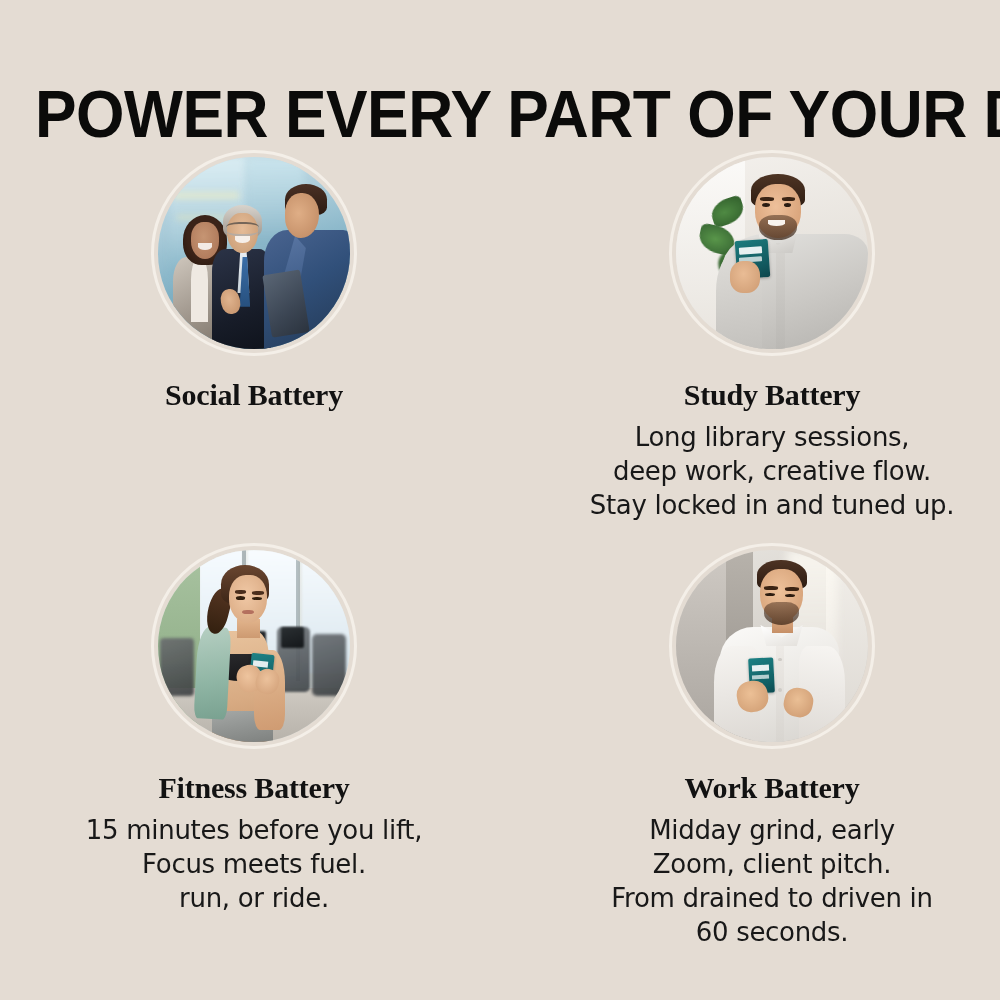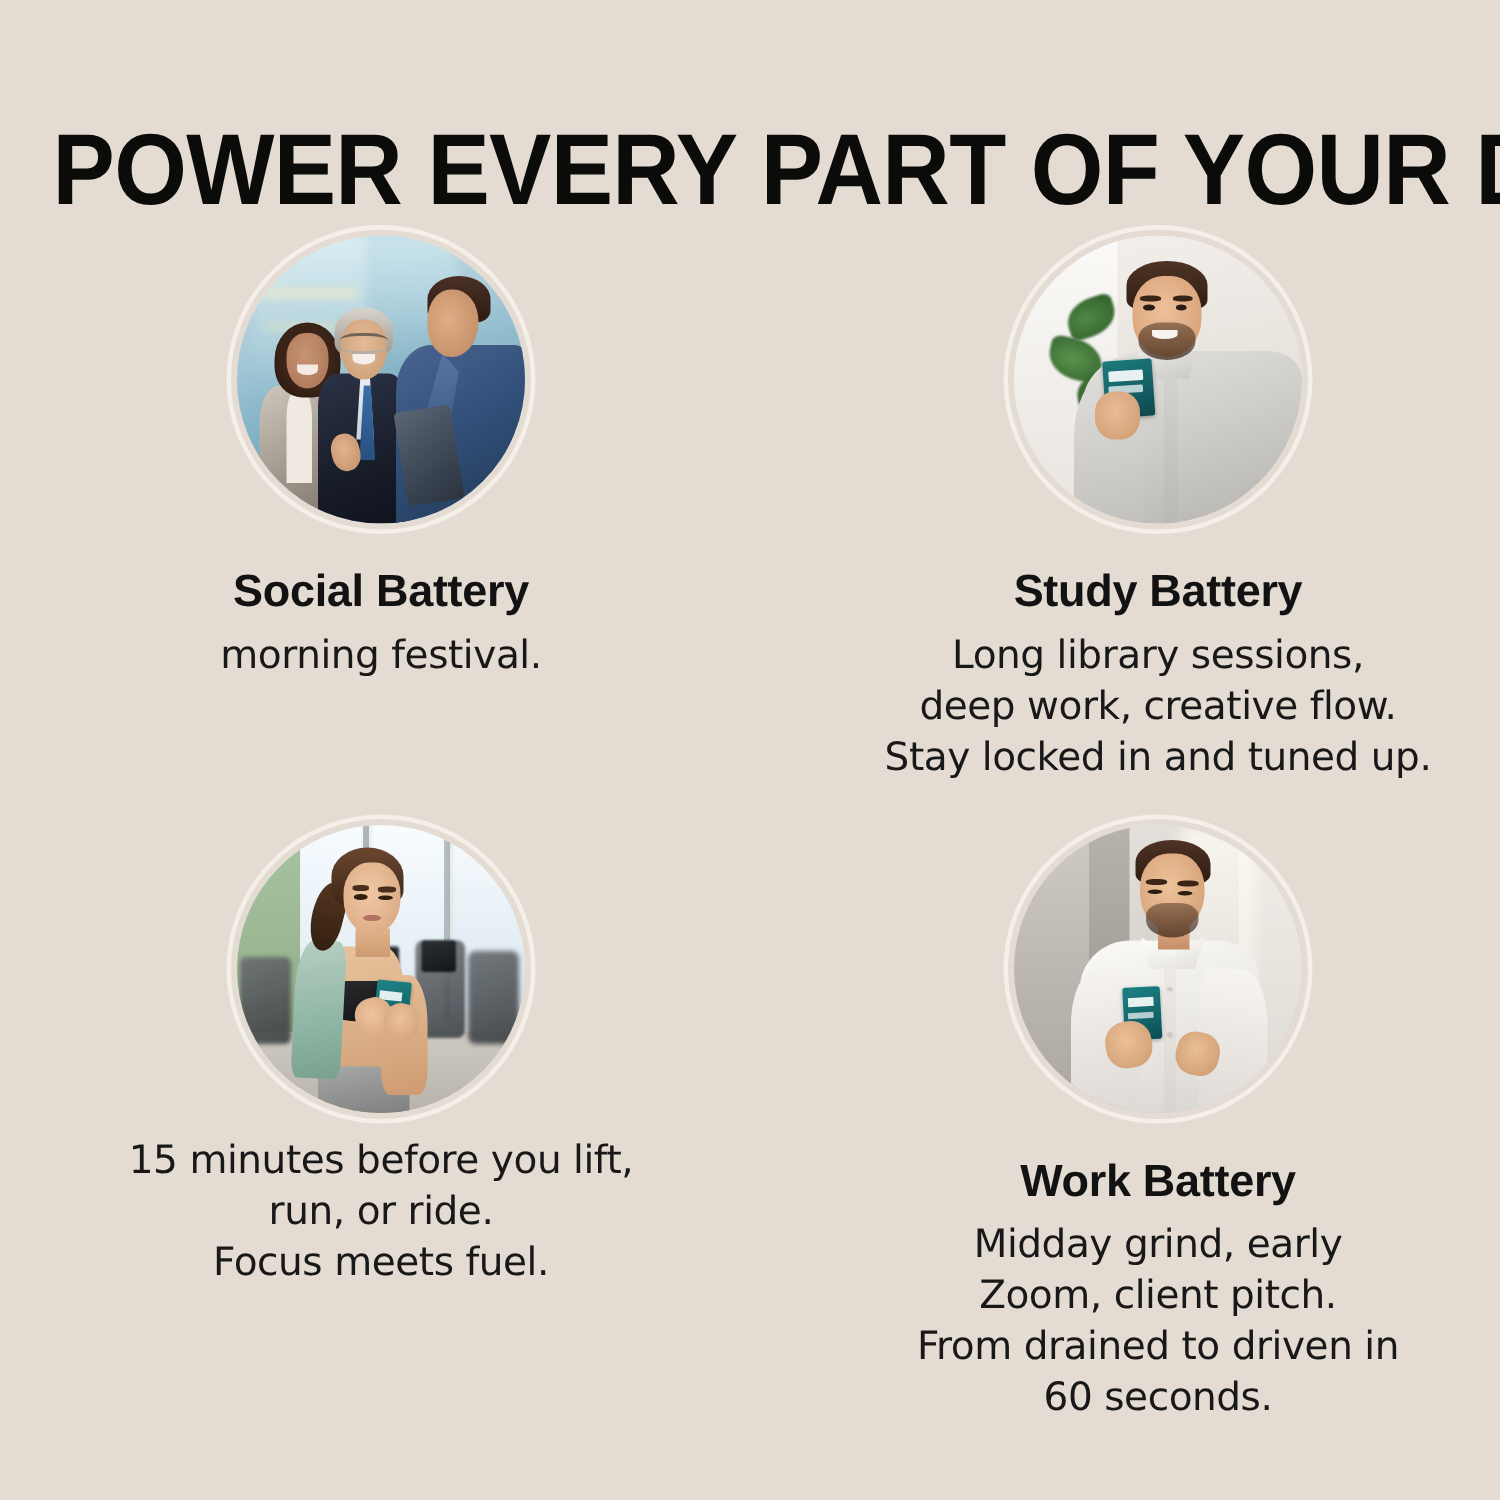--- a/index.html
+++ b/index.html
@@ -80,21 +80,21 @@
     overflow: hidden;
   }
   .scene i {
     position: absolute;
     display: block;
   }
 
   
   .card-title {
     margin-top: 22px;
-    font-family: Liberation Sans, sans-serif;
+    font-family: Liberation Serif, serif;
     font-weight: 700;
     font-size: 30px;
     line-height: 34px;
     color: #121212;
     letter-spacing: -0.2px;
   }
   .card-body {
     margin-top: 8px;
     font-family: "DejaVu Sans", sans-serif;
     font-weight: 400;
@@ -411,21 +411,20 @@
             <i class="s1-r-lapel"></i>
             <i class="s1-r-hair"></i>
           <i class="s1-r-face"></i>
             <i class="s1-folder"></i>
         </div>
       </div>
       <div class="ring"></div>
     </div>
     <div class="card-title">Social Battery</div>
     <div class="card-body">
-      <span>morning festival.</span>
     </div>
   </div>
 
   <div class="card r0 c1">
     <div class="photo-wrap">
       <div class="photo">
         <div class="scene">
           <i class="s2-bg"></i>
             <i class="s2-wall"></i>
           <i class="s2-plant1"></i>
@@ -493,24 +492,25 @@
             <i class="s3-lip"></i>
           <i class="s3-pack"></i>
             <i class="s3-pack-l1"></i>
             <i class="s3-pack-l2"></i>
           <i class="s3-hand1"></i>
             <i class="s3-hand2"></i>
         </div>
       </div>
       <div class="ring"></div>
     </div>
+    <div class="card-title">Fitness Battery</div>
     <div class="card-body">
       <span>15 minutes before you lift,</span>
+      <span>Focus meets fuel.</span>
       <span>run, or ride.</span>
-      <span>Focus meets fuel.</span>
     </div>
   </div>
 
   <div class="card r1 c1">
     <div class="photo-wrap">
       <div class="photo">
         <div class="scene">
           <i class="s4-bg"></i>
             <i class="s4-panelL"></i>
             <i class="s4-panelM"></i>

